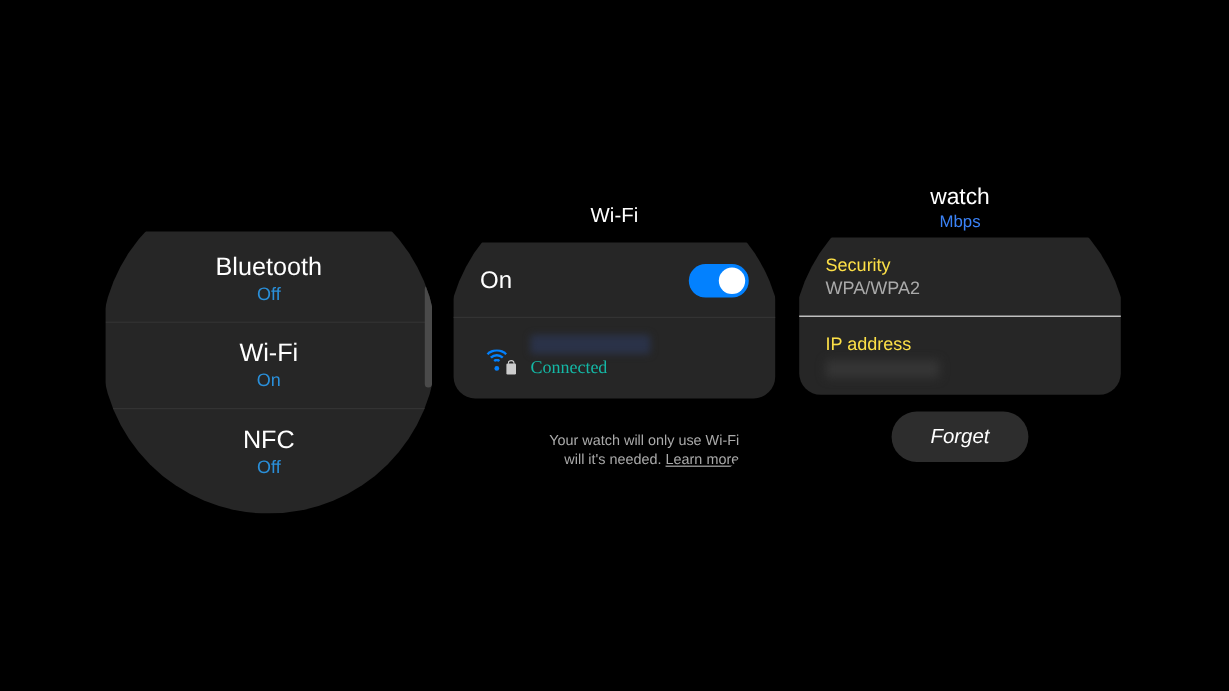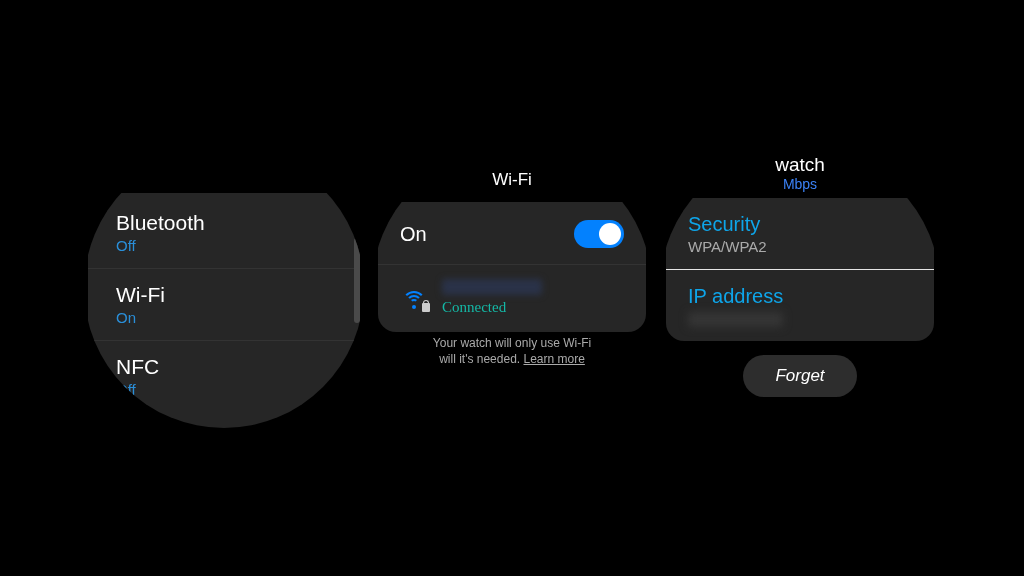--- a/index.html
+++ b/index.html
@@ -39,20 +39,21 @@
     }
     .watch-1 .panel {
       background: #262626;
       margin: 0 4px;
       border-radius: 18px;
       flex: 1;
       margin-top: 45px;
       margin-bottom: 0;
       padding-bottom: 10px;
       overflow: hidden;
+      text-align: center;
     }
     .watch-1 .list-item {
       padding: 14px 28px 14px 28px;
       border-top: 1px solid #333;
     }
     .watch-1 .list-item:first-child {
       border-top: none;
       padding-top: 18px;
     }
     .watch-1 .item-title {
@@ -188,22 +189,22 @@
       margin-bottom: 4px;
     }
     .network-status {
       color: #14b8a6;
       font-size: 15px;
       font-family: Liberation Serif, serif;
     }
     .watch-2 .footer-text {
       color: #aaa;
       font-size: 12px;
-      text-align: center;
-      padding: 4px 36px 0 36px;
+      text-align: right;
+      padding: 28px 36px 0 36px;
       line-height: 1.3;
     }
     .watch-2 .footer-text .learn-more {
       text-decoration: underline;
     }
     
     
     .watch-3 {
       background: #000;
     }
@@ -226,22 +227,22 @@
       padding: 0;
     }
     .watch-3 .detail-row {
       padding: 15px 22px 14px 22px;
       border-top: 1px solid #e5e5e5;
     }
     .watch-3 .detail-row:first-child {
       border-top: none;
     }
     .watch-3 .detail-label {
-      color: #0ea5e9;
-      font-size: 20px;
+      color: #fde047;
+      font-size: 15px;
     }
     .watch-3 .detail-value {
       color: #aaa;
       font-size: 15px;
       margin-top: 2px;
     }
     .ip-blur {
       background: #353535;
       width: 95px;
       height: 15px;

